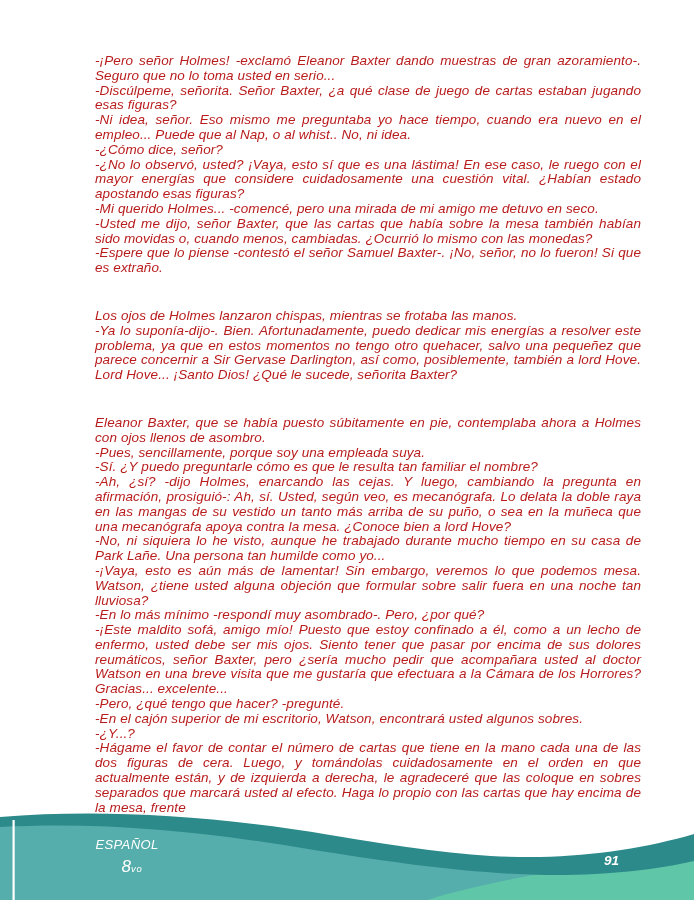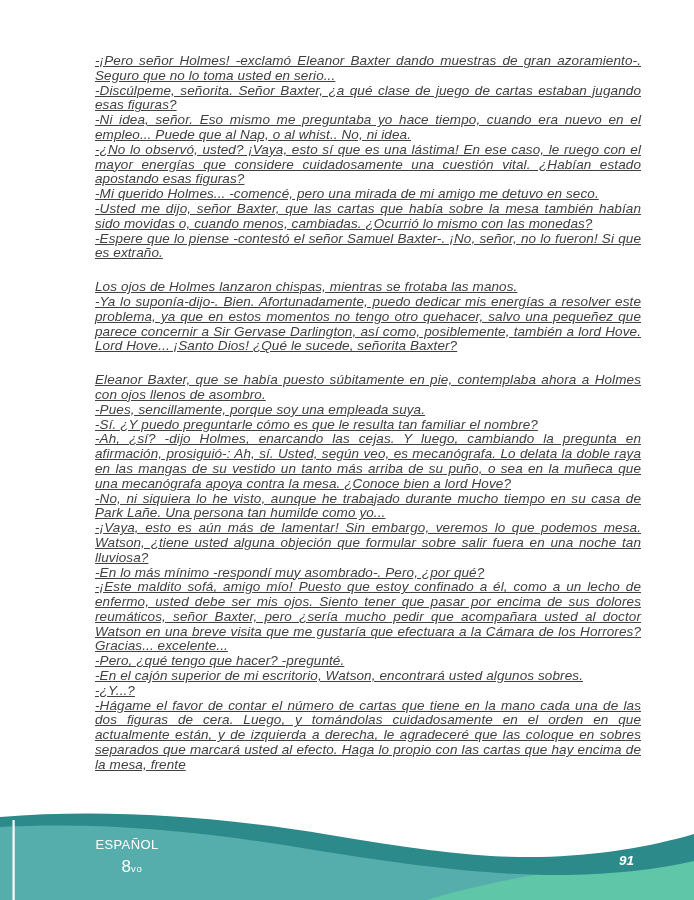--- a/index.html
+++ b/index.html
@@ -6,46 +6,47 @@
   .page {
     position:relative; width:694px; height:900px; background:#ffffff;
     overflow:hidden; font-family:"Liberation Sans", sans-serif;
   }
   .body-text {
     position:absolute; left:95px; top:54px; width:546px;
     font-style:italic; font-size:13.5px; line-height:14.8px;
     color:#3a3a3a; letter-spacing:0.1px;
   }
   .para { margin:0; text-align:justify; }
-  .block + .block { margin-top:19px; }
+  .block + .block { margin-top:33px; }
   .footer-svg { position:absolute; left:0; bottom:0; width:694px; height:95px; display:block; }
   .footer-logo {
     position:absolute; left:90px; top:838px; width:74px;
-    color:#ffffff; text-align:center; line-height:1;
+    color:#ffffff; font-style:italic; text-align:center; line-height:1;
   }
   .logo-line1 { font-size:13px; letter-spacing:0.4px; }
   .logo-line2 { margin-top:7px; margin-left:10px; }
   .logo-8 { font-size:17px; }
   .logo-vo { font-size:9.5px; letter-spacing:0.8px; }
   .page-number {
     position:absolute; left:604px; top:853px; width:30px;
     color:#ffffff; font-weight:bold; font-style:italic;
-    font-size:13.5px; text-align:right;
+    font-size:13.5px; text-align:left;
   }
 </style>
 </head>
 <body>
 
 <div class="page">
 
-  <div class="body-text" style="color: #404040; text-decoration: underline;">
+  <div class="body-text" style="color: #b91c1c;">
       <div class="block">
         <p class="para">-¡Pero señor Holmes! -exclamó Eleanor Baxter dando muestras de gran azoramiento-. Seguro que no lo toma usted en serio...</p>
         <p class="para">-Discúlpeme, señorita. Señor Baxter, ¿a qué clase de juego de cartas estaban jugando esas figuras?</p>
         <p class="para">-Ni idea, señor. Eso mismo me preguntaba yo hace tiempo, cuando era nuevo en el empleo... Puede que al Nap, o al whist.. No, ni idea.</p>
+        <p class="para">-¿Cómo dice, señor?</p>
         <p class="para">-¿No lo observó, usted? ¡Vaya, esto sí que es una lástima! En ese caso, le ruego con el mayor energías que considere cuidadosamente una cuestión vital. ¿Habían estado apostando esas figuras?</p>
         <p class="para">-Mi querido Holmes... -comencé, pero una mirada de mi amigo me detuvo en seco.</p>
         <p class="para">-Usted me dijo, señor Baxter, que las cartas que había sobre la mesa también habían sido movidas o, cuando menos, cambiadas. ¿Ocurrió lo mismo con las monedas?</p>
         <p class="para">-Espere que lo piense -contestó el señor Samuel Baxter-. ¡No, señor, no lo fueron! Si que es extraño.</p>
       </div>
       <div class="block">
         <p class="para">Los ojos de Holmes lanzaron chispas, mientras se frotaba las manos.</p>
         <p class="para">-Ya lo suponía-dijo-. Bien. Afortunadamente, puedo dedicar mis energías a resolver este problema, ya que en estos momentos no tengo otro quehacer, salvo una pequeñez que parece concernir a Sir Gervase Darlington, así como, posiblemente, también a lord Hove. Lord Hove... ¡Santo Dios! ¿Qué le sucede, señorita Baxter?</p>
       </div>
       <div class="block">

